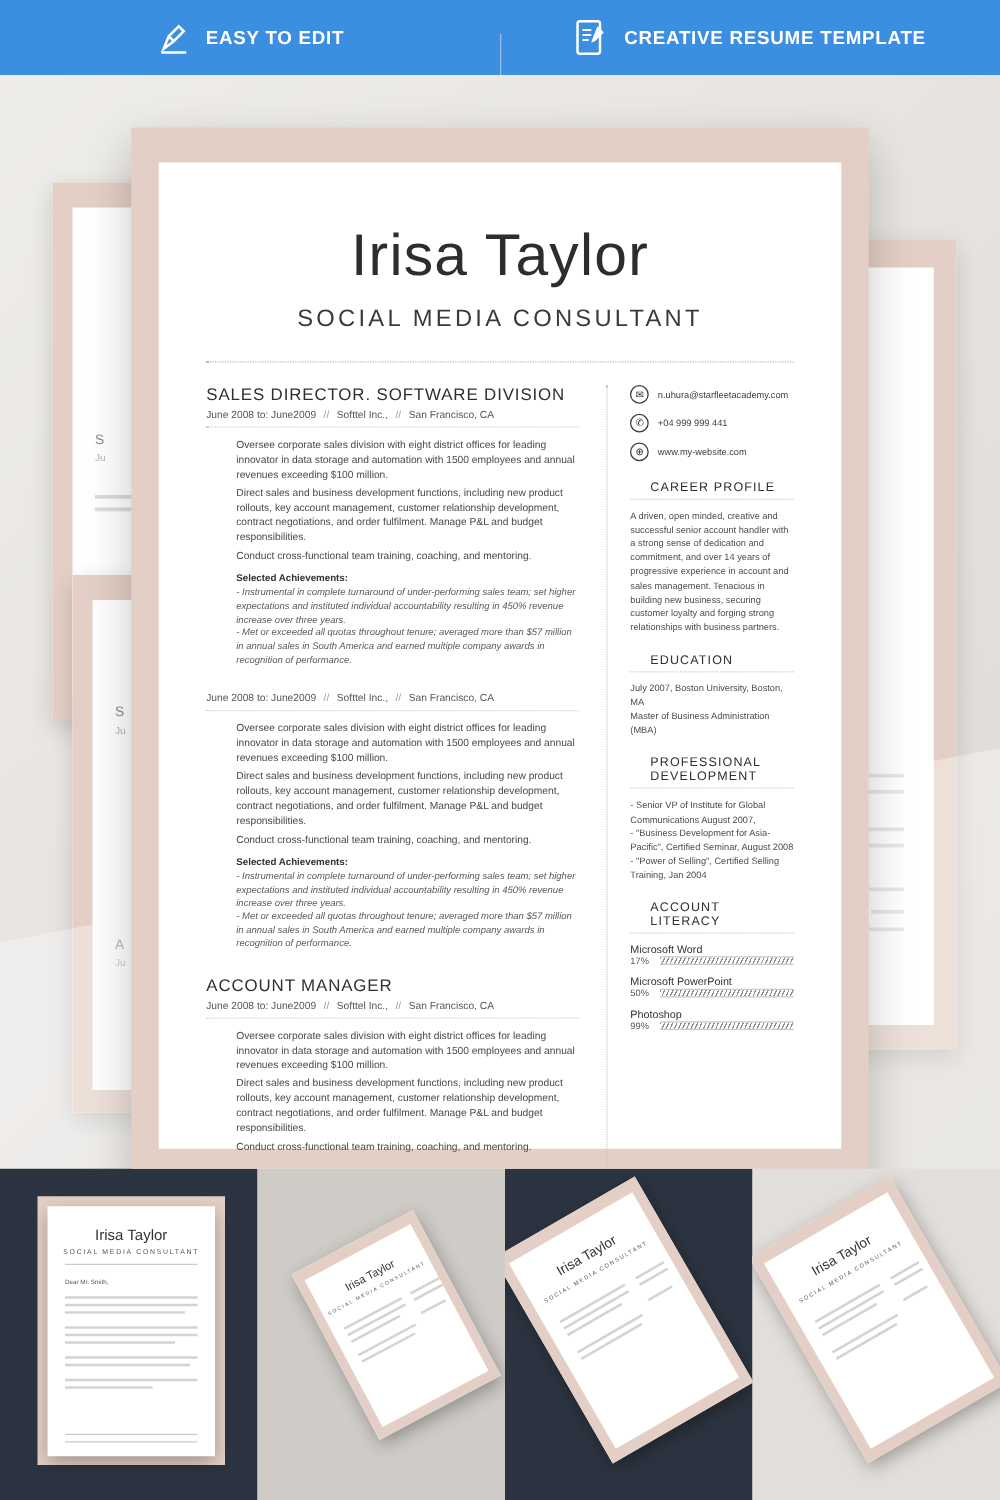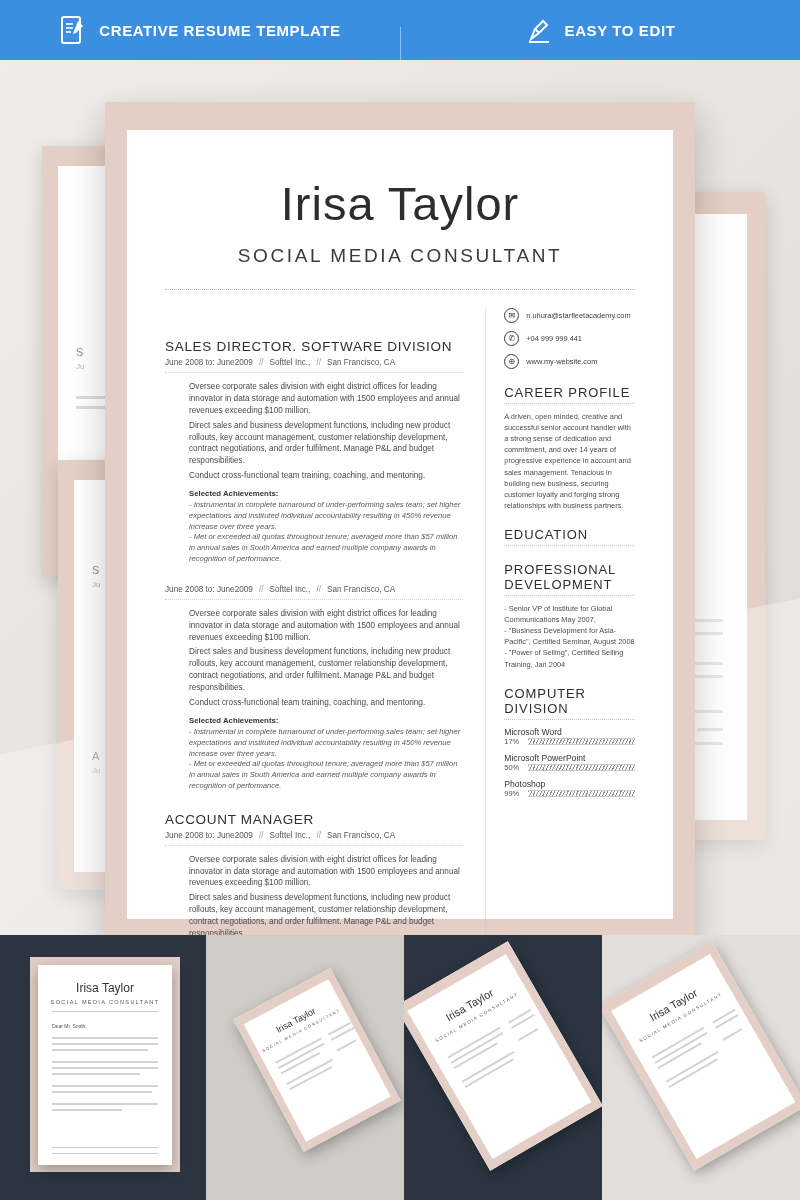--- a/index.html
+++ b/index.html
@@ -120,21 +120,21 @@
     letter-spacing: 2.6px;
     color: #3a3a3a;
     margin-top: 18px;
   }
   .rule {
     border-top: 1px dotted #b9b9b9;
     margin: 22px 0 18px 0;
   }
 
   .cols { display: flex; gap: 22px; }
-  .col-left { width: 340px; margin-top: 31px; }
+  .col-left { width: 340px; }
   .col-right {
     width: 168px;
     border-left: 1px dotted #c8c8c8;
     padding-left: 18px;
   }
 
   
   .job { margin-bottom: 20px; }
   .job-title {
     font-size: 13.5px;
@@ -185,24 +185,24 @@
     width: 15px; height: 15px;
     border-radius: 50%;
     border: 1px solid #3a3a3a;
     display: flex; align-items: center; justify-content: center;
     font-size: 8px; color: #2f2f2f;
     flex: none;
   }
   .contact-text { font-size: 7.4px; color: #3d3d3d; }
 
   .side-head {
-    font-size: 13px;
+    font-size: 10px;
     letter-spacing: .9px;
     color: #2f2f2f;
-    margin: 16px 0 3px 0;
+    margin: 16px 0 3px 16px;
   }
   .side-rule { border-top: 1px dotted #c9c9c9; margin-bottom: 7px; }
   .side-text {
     font-size: 7.4px;
     line-height: 1.5;
     color: #4d4d4d;
   }
   .side-block { margin-bottom: 7px; }
 
   .skill { margin-bottom: 7px; }
@@ -253,45 +253,45 @@
   }
   .t-line { position: absolute; background: #d3d3d3; height: 1.5px; }
   .t-dot  { position: absolute; background: #cbcbcb; height: 1px; }
   .rot-a { transform: rotate(-28deg); }
   .rot-b { transform: rotate(-30deg); }
 </style>
 </head>
 <body>
 
 <div class="banner">
+
+  <div class="banner-item">
+    <span class="banner-icon">
+      <svg width="28" height="30" viewBox="0 0 28 30">
+        <path d="M6 24 L10 14 L18 6 L22 10 L14 18 Z" fill="none" stroke="#fff" stroke-width="2"></path>
+        <line x1="10" y1="14" x2="14" y2="18" stroke="#fff" stroke-width="2"></line>
+        <line x1="4" y1="27" x2="24" y2="27" stroke="#fff" stroke-width="2"></line>
+      </svg>
+    </span>
+    <span class="banner-label">EASY TO EDIT</span>
+  </div>
 
   <div class="banner-item">
     <span class="banner-icon">
       <svg width="28" height="30" viewBox="0 0 28 30">
         <rect x="3" y="2" width="18" height="26" rx="2" fill="none" stroke="#fff" stroke-width="2"></rect>
         <line x1="7" y1="9" x2="14" y2="9" stroke="#fff" stroke-width="1.6"></line>
         <line x1="7" y1="13" x2="14" y2="13" stroke="#fff" stroke-width="1.6"></line>
         <line x1="7" y1="17" x2="12" y2="17" stroke="#fff" stroke-width="1.6"></line>
         <path d="M19 6 L24 11 L17 18 L14 19 L15 16 Z" fill="#fff"></path>
       </svg>
     </span>
     <span class="banner-label">CREATIVE RESUME TEMPLATE</span>
   </div>
 
-  <div class="banner-item">
-    <span class="banner-icon">
-      <svg width="28" height="30" viewBox="0 0 28 30">
-        <path d="M6 24 L10 14 L18 6 L22 10 L14 18 Z" fill="none" stroke="#fff" stroke-width="2"></path>
-        <line x1="10" y1="14" x2="14" y2="18" stroke="#fff" stroke-width="2"></line>
-        <line x1="4" y1="27" x2="24" y2="27" stroke="#fff" stroke-width="2"></line>
-      </svg>
-    </span>
-    <span class="banner-label">EASY TO EDIT</span>
-  </div>
-
 </div>
 
 <div class="hero">
 
   <div class="sheet" id="sheet-back-left">
     <div class="matte"></div>
     <div class="inner">
       <div class="ghost-head" style="left:18px; top:180px;">S</div>
       <div class="ghost-sub" style="left:18px; top:196px;">Ju</div>
       <div class="ghost-line" style="left:18px; top:230px; width:150px;"></div>
@@ -410,28 +410,30 @@
             <span class="contact-ico">⊕</span>
             <span class="contact-text">www.my-website.com</span>
           </div>
 
           <div class="side-head">CAREER PROFILE</div>
           <div class="side-rule"></div>
           <div class="side-text">A driven, open minded, creative and successful senior account handler with a strong sense of dedication and commitment, and over 14 years of progressive experience in account and sales management. Tenacious in building new business, securing customer loyalty and forging strong relationships with business partners.</div>
 
           <div class="side-head">EDUCATION</div>
           <div class="side-rule"></div>
+          <div class="side-text side-block" style="white-space:pre-line">July 2007, Boston University, Boston, MA
+Master of Business Administration (MBA)</div>
 
           <div class="side-head">PROFESSIONAL DEVELOPMENT</div>
           <div class="side-rule"></div>
-          <div class="side-text">- Senior VP of Institute for Global Communications May 2007,</div>
+          <div class="side-text">- Senior VP of Institute for Global Communications August 2007,</div>
           <div class="side-text">- "Business Development for Asia-Pacific", Certified Seminar, August 2008</div>
           <div class="side-text side-block">- "Power of Selling", Certified Selling Training, Jan 2004</div>
 
-          <div class="side-head">COMPUTER DIVISION</div>
+          <div class="side-head">ACCOUNT LITERACY</div>
           <div class="side-rule"></div>
 
           <div class="skill">
             <div class="skill-name">Microsoft Word</div>
             <div class="skill-row">
               <span class="skill-pct">17%</span>
               <span class="skill-bar" style="width:95%"></span>
             </div>
           </div>
           <div class="skill">

